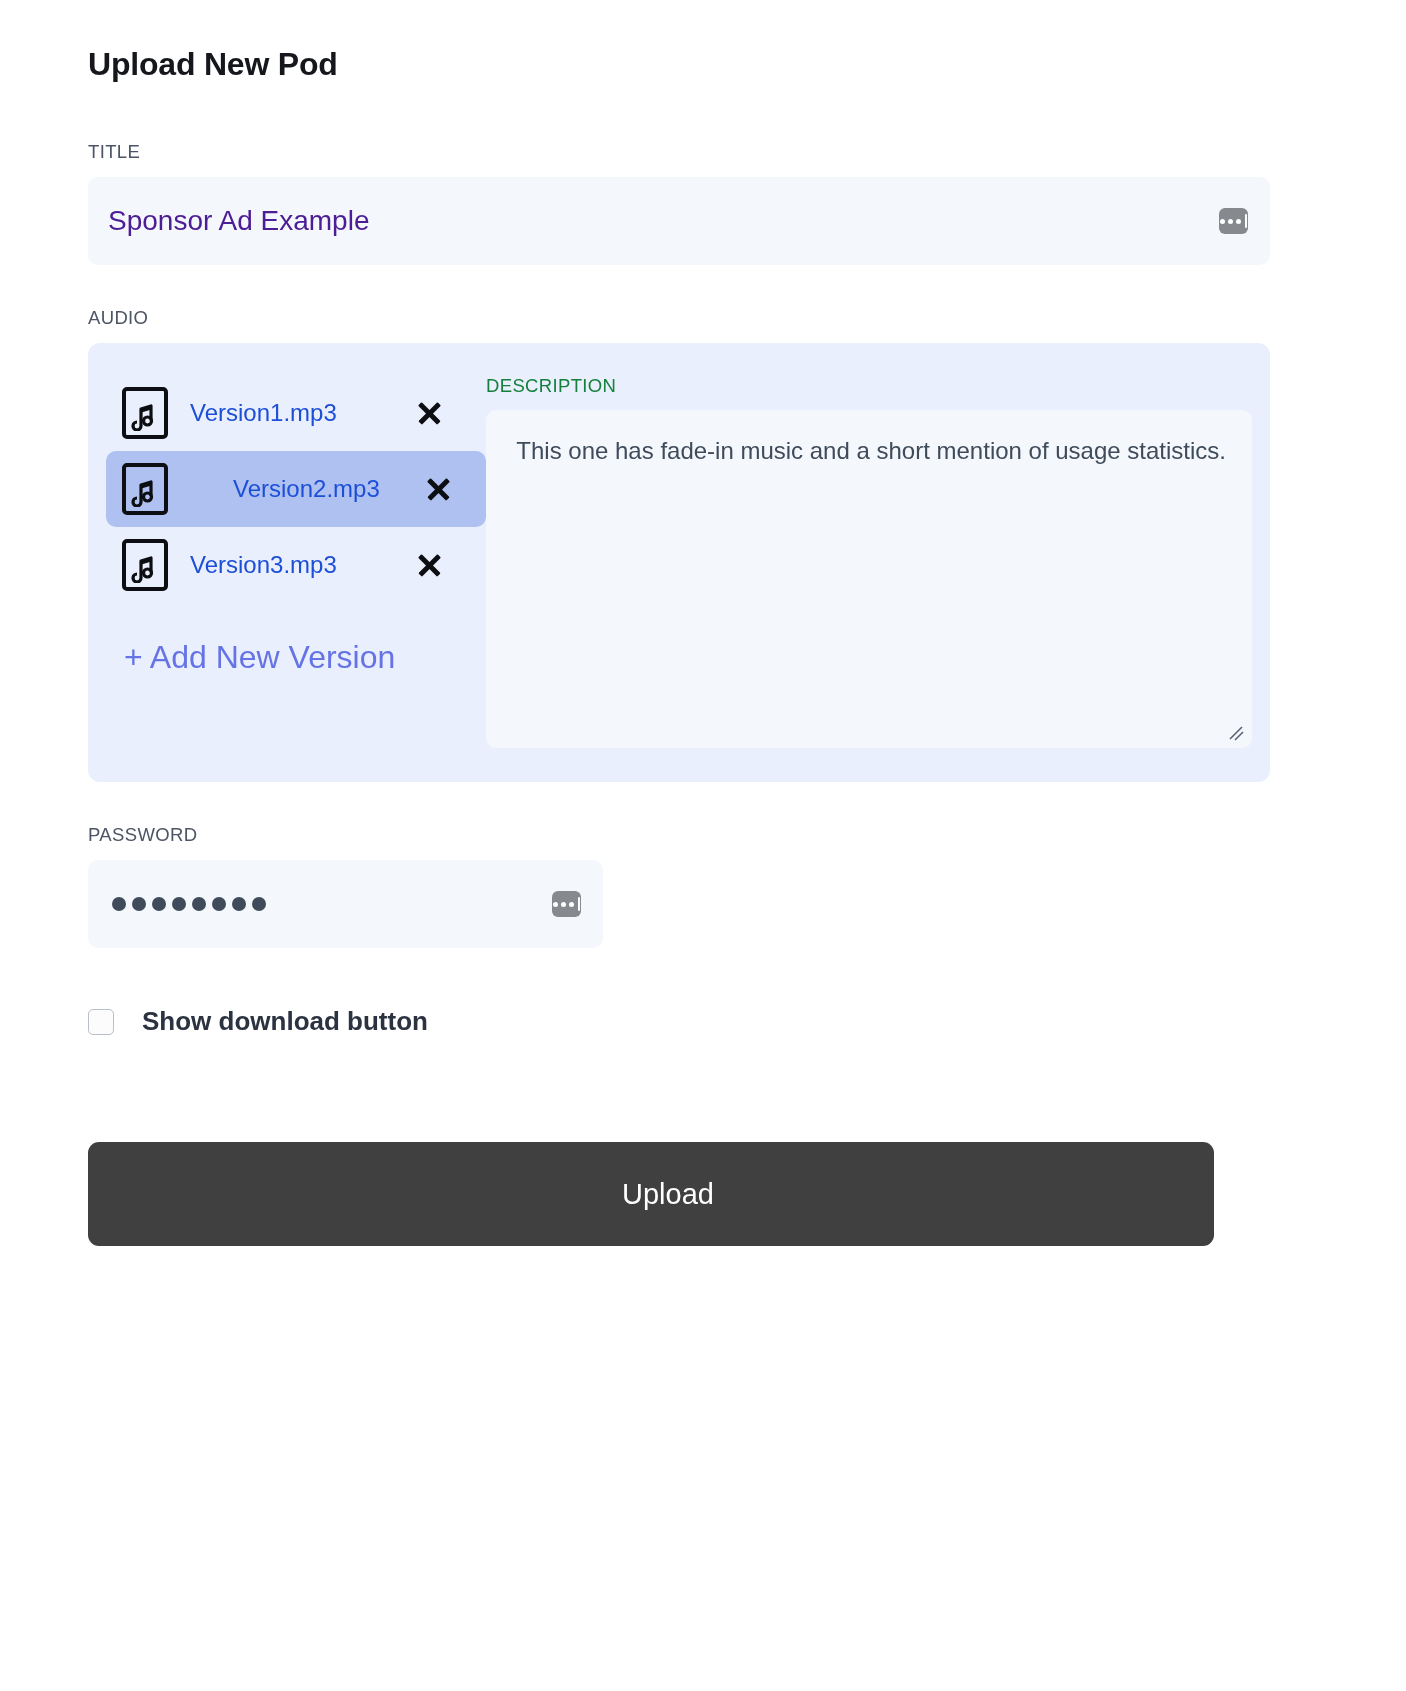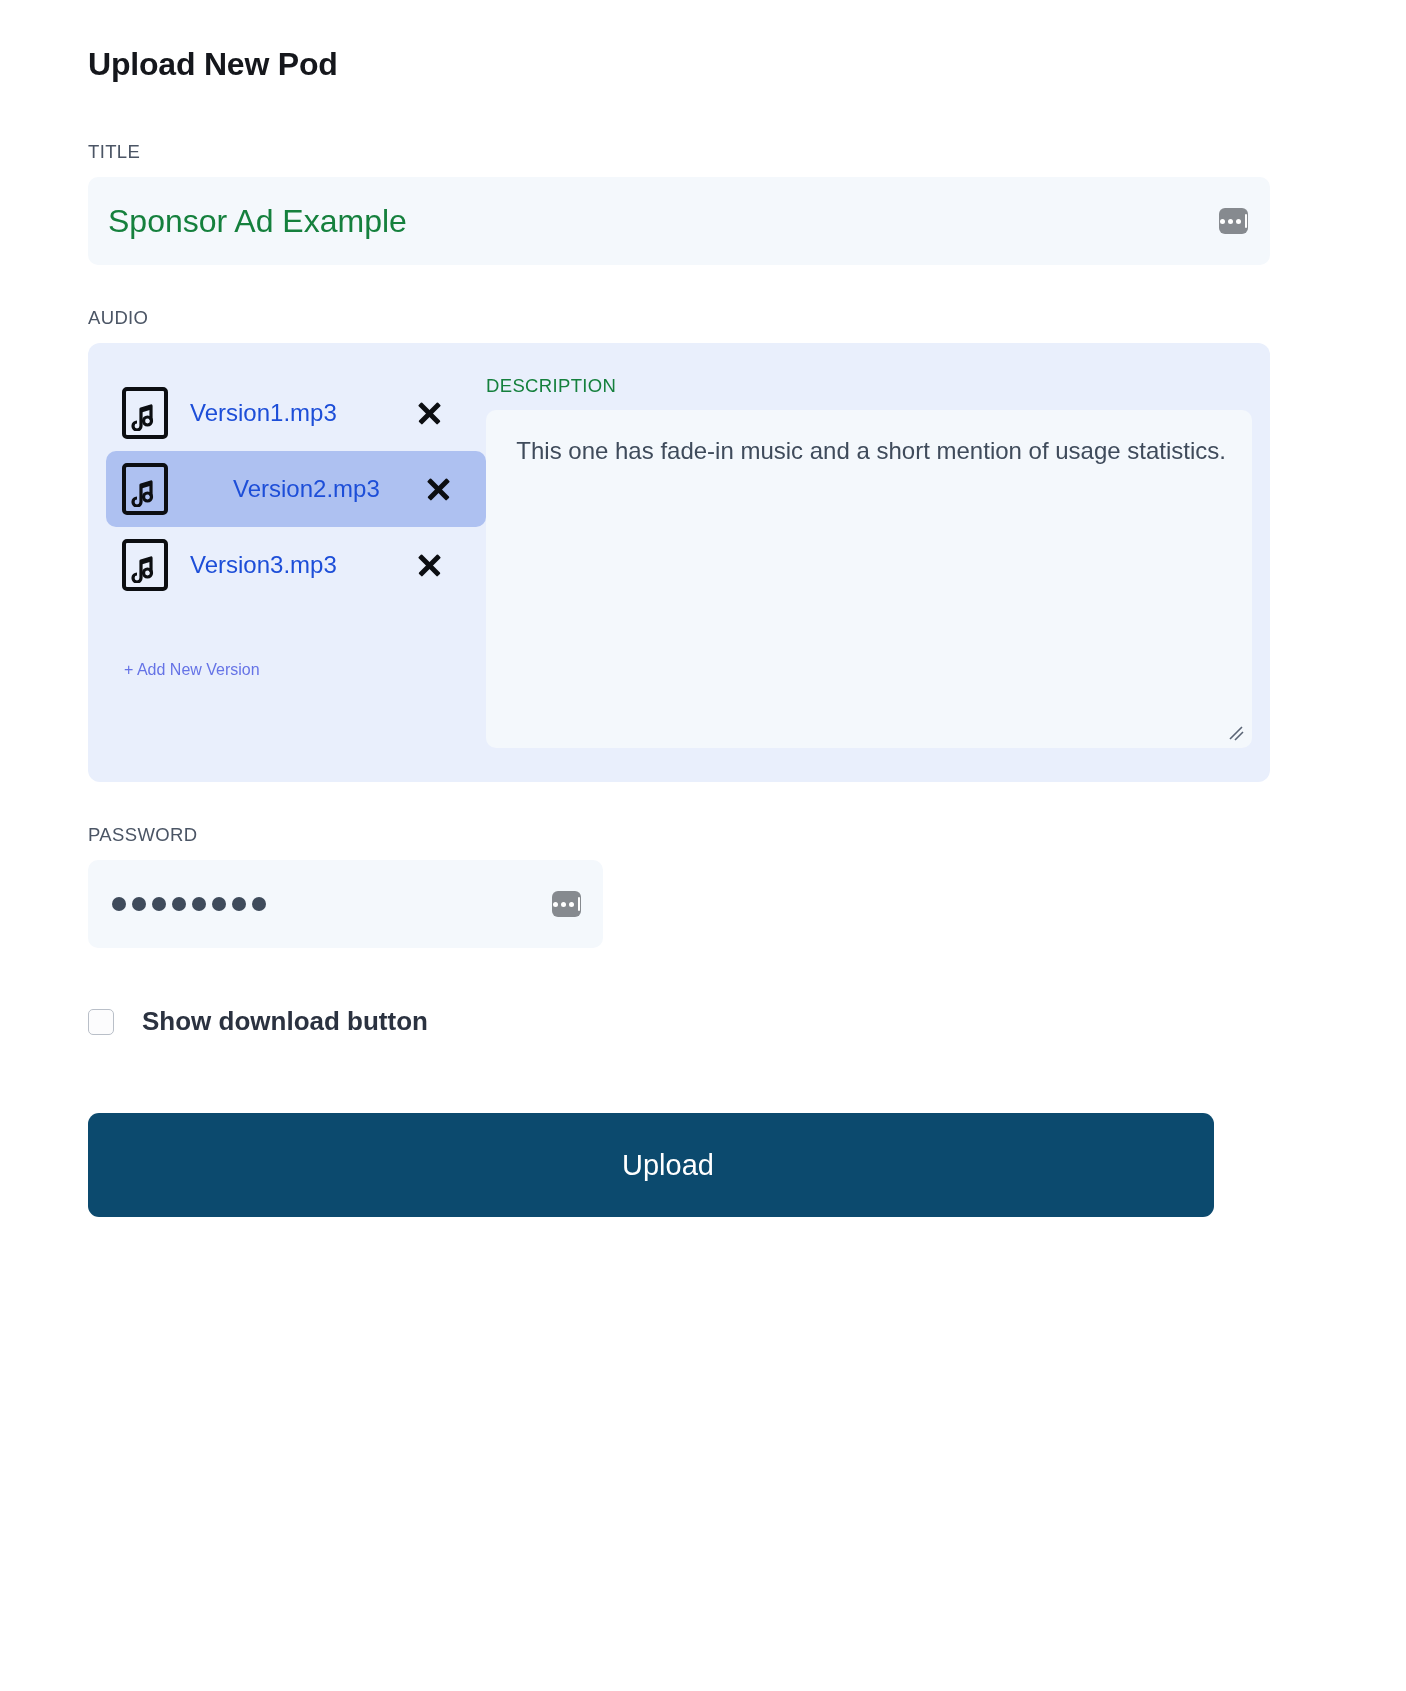--- a/index.html
+++ b/index.html
@@ -35,22 +35,22 @@
   .title-input-wrap {
     position: relative;
     height: 88px;
     background: #f4f8fc;
     border-radius: 10px;
     display: flex;
     align-items: center;
     padding: 0 20px;
   }
   .title-input-value {
-    font-size: 32px;
-    color: #15803d;
+    font-size: 28px;
+    color: #4c1d95;
     text-align: right;
   }
   .autofill-icon {
     position: absolute;
     right: 22px;
     top: 50%;
     transform: translateY(-50%);
     width: 29px;
     height: 26px;
     border-radius: 6px;
@@ -113,23 +113,23 @@
   }
   .remove-x::before, .remove-x::after {
     content: ""; position: absolute;
     left: 2px; top: 13px;
     width: 27px; height: 4.5px;
     background: #0c0e12; border-radius: 1px;
   }
   .remove-x::before { transform: rotate(45deg); }
   .remove-x::after  { transform: rotate(-45deg); }
   .add-version {
-    margin-top: 58px;
+    margin-top: 36px;
     margin-left: 18px;
-    font-size: 16px;
+    font-size: 32px;
     color: #6573e6;
     cursor: pointer;
     display: inline-block;
   }
   .audio-right {
     flex: 1 1 auto;
     padding-right: 18px;
   }
   .desc-label {
     font-size: 18.5px;
@@ -233,24 +233,24 @@
   }
   .plus::before, .plus::after {
     content: ""; position: absolute; background: #5b68d8;
     border-radius: 1px;
   }
   .plus::before { left: 0; top: 14px; width: 38px; height: 9px; }
   .plus::after  { top: 0; left: 14px; height: 38px; width: 9px; }
 
   
   .upload-btn {
-    margin-top: 76px;
+    margin-top: 105px;
     width: 1126px;
     height: 104px;
-    background: #0c4a6e;
+    background: #404040;
     border: none;
     border-radius: 11px;
     color: #ffffff;
     font-size: 29px;
     font-family: "Liberation Sans", sans-serif;
     cursor: pointer;
     display: flex;
     align-items: center;
     justify-content: center;
     padding-left: 40px;

